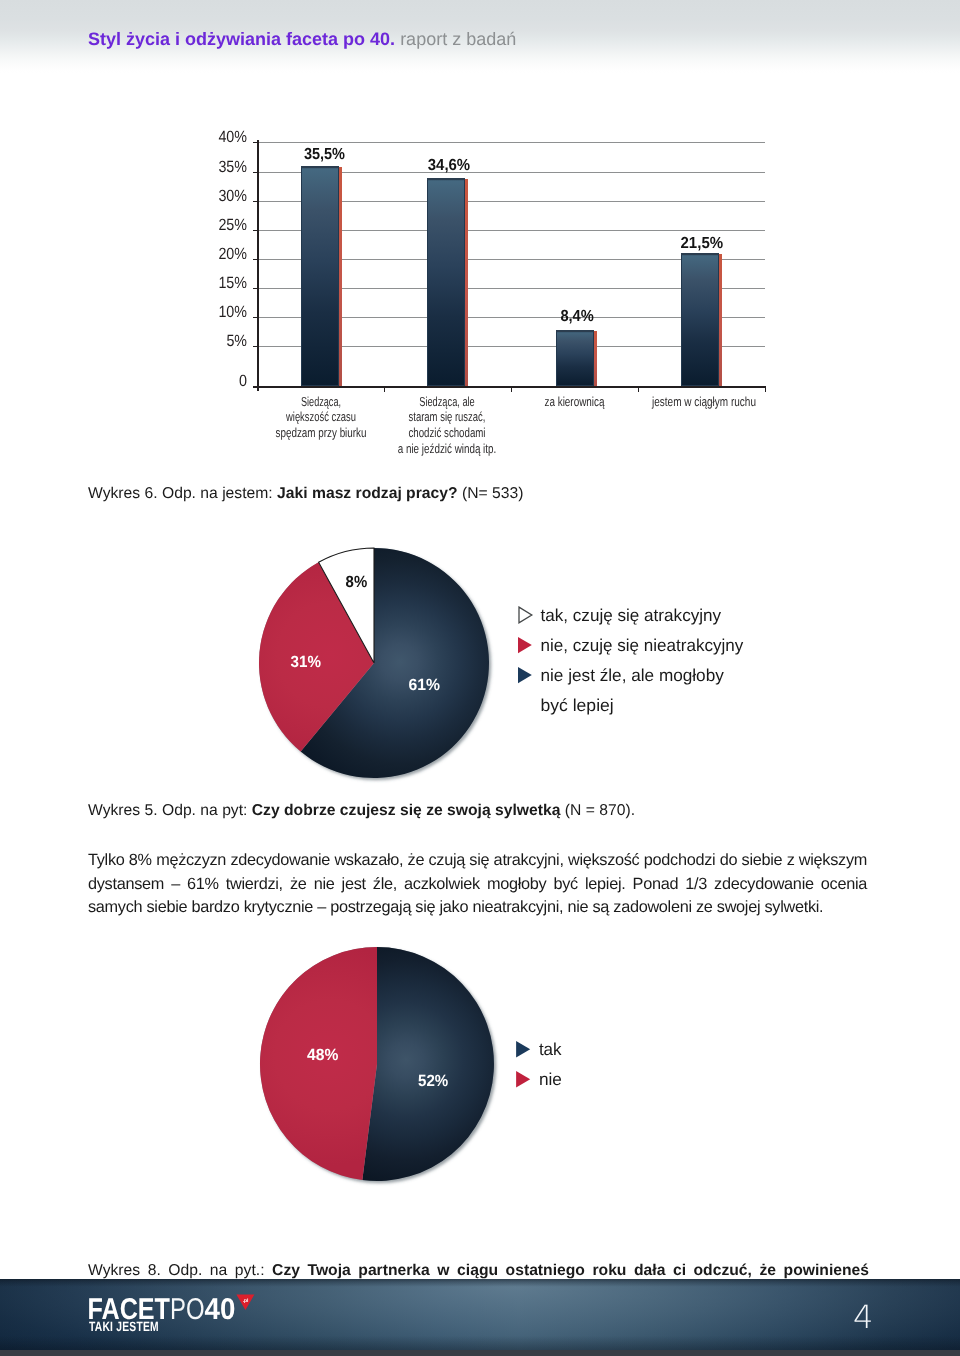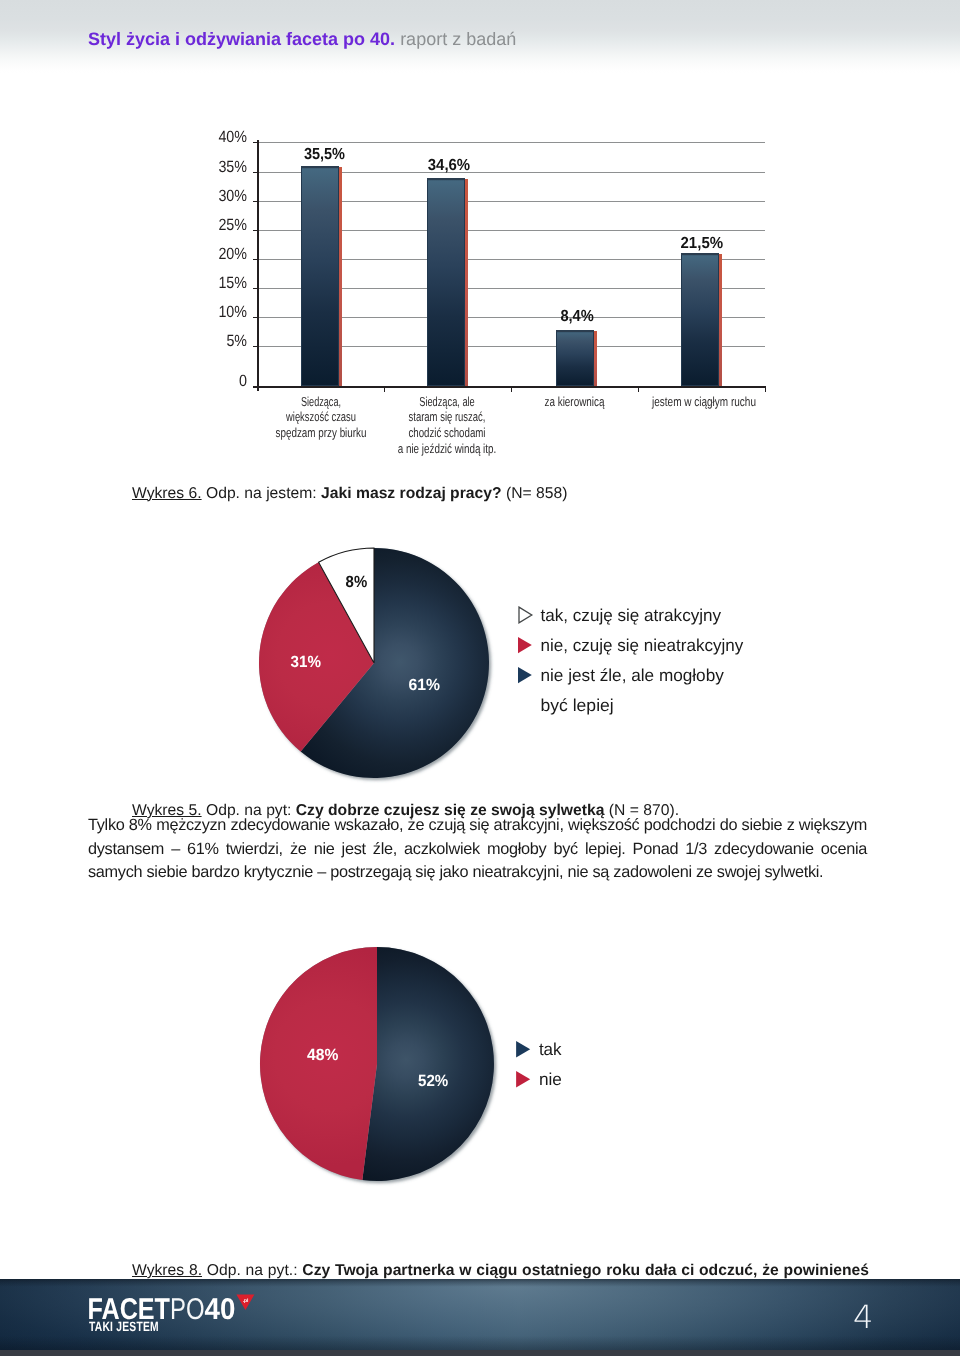--- a/index.html
+++ b/index.html
@@ -15,28 +15,28 @@
     background:linear-gradient(180deg,#d8dddf 0%,#dadfe1 25%,#dee2e4 42%,#e4e9ea 54%,#eceff0 65%,#f4f6f6 76%,#fafbfb 86%,#fefefe 95%,#ffffff 100%);}
   #header-title{position:absolute;left:88px;top:29px;font-size:18px;white-space:nowrap;}
   #header-title .b{font-weight:bold;color:#6d28d9;}
   #header-title .n{font-weight:normal;color:#8d9092;text-align:center;}
 
   
   #barchart{position:absolute;left:0;top:0;width:960px;height:470px;}
 
   
   .caption{position:absolute;font-size:15.7px;color:#1b1b1b;line-height:22px;}
-  .caption .u{text-decoration:underline;font-weight:normal;margin-left:44px;}
+  .caption .u{font-weight:normal;}
   .caption .q{font-weight:bold;text-align:center;}
   #caption6{left:88px;top:482.5px;}
   #caption7{left:88px;top:800px;}
   #caption8{left:88px;top:1260px;width:781px;text-align:justify;}
 
   
-  #paragraph{position:absolute;left:88px;top:814px;width:779px;font-size:16.3px;letter-spacing:-0.3px;
+  #paragraph{position:absolute;left:88px;top:849px;width:779px;font-size:16.3px;letter-spacing:-0.3px;
     color:#1b1b1b;line-height:23.6px;text-align:justify;}
 
   .legend{position:absolute;}
 
   
   #footer-band{position:absolute;left:0;top:1279px;width:960px;height:77px;overflow:hidden;}
   #footer-grad{position:absolute;left:0;top:0;width:960px;height:71px;
     background:
       linear-gradient(180deg, rgba(10,18,28,0.55) 0%, rgba(10,18,28,0.30) 4%, rgba(10,18,28,0.0) 11%, rgba(0,0,0,0) 80%, rgba(6,12,20,0.30) 100%),
       radial-gradient(130% 260% at 53% 10%, rgba(132,158,176,0.58) 0%, rgba(112,140,160,0.48) 20%, rgba(72,102,124,0.32) 44%, rgba(28,56,80,0.10) 72%, rgba(0,0,0,0) 92%),
@@ -145,21 +145,21 @@
     </g>
 
     <g font-family="Liberation Sans, sans-serif" font-size="13" fill="#2e2c2d" text-anchor="middle">
       <text><tspan x="321" y="405.8" textLength="40" lengthAdjust="spacingAndGlyphs">Siedząca,</tspan><tspan x="321" y="421.4" textLength="70" lengthAdjust="spacingAndGlyphs">większość czasu</tspan><tspan x="321" y="437.4" textLength="91" lengthAdjust="spacingAndGlyphs">spędzam przy biurku</tspan></text>
       <text><tspan x="447" y="405.8" textLength="55.5" lengthAdjust="spacingAndGlyphs">Siedząca, ale</tspan><tspan x="447" y="421.4" textLength="77" lengthAdjust="spacingAndGlyphs">staram się ruszać,</tspan><tspan x="447" y="437.4" textLength="77" lengthAdjust="spacingAndGlyphs">chodzić schodami</tspan><tspan x="447" y="453.2" textLength="98.5" lengthAdjust="spacingAndGlyphs">a nie jeździć windą itp.</tspan></text>
       <text x="574.5" y="405.8" textLength="60" lengthAdjust="spacingAndGlyphs">za kierownicą</text>
       <text x="704" y="405.8" textLength="104" lengthAdjust="spacingAndGlyphs">jestem w ciągłym ruchu</text>
     </g>
   </svg>
 
-  <div class="caption" id="caption6"><span class="u">Wykres 6.</span><span> Odp. na jestem: </span><span class="q">Jaki masz rodzaj pracy?</span><span> (N= 858)</span></div>
+  <div class="caption" id="caption6"><span class="u">Wykres 6.</span><span> Odp. na jestem: </span><span class="q">Jaki masz rodzaj pracy?</span><span> (N= 533)</span></div>
 
   <svg id="pie1svg" style="position:absolute;left:250px;top:540px;" width="250" height="250" viewBox="250 540 250 250">
     <defs>
       <radialGradient id="navyGrad1" gradientUnits="userSpaceOnUse" cx="400" cy="662" r="128">
         <stop offset="0" stop-color="#40576C"></stop>
         <stop offset="0.14" stop-color="#3A4F65"></stop>
         <stop offset="0.30" stop-color="#2D4257"></stop>
         <stop offset="0.46" stop-color="#23364B"></stop>
         <stop offset="0.62" stop-color="#1B2B3D"></stop>
         <stop offset="0.80" stop-color="#14212F"></stop>

